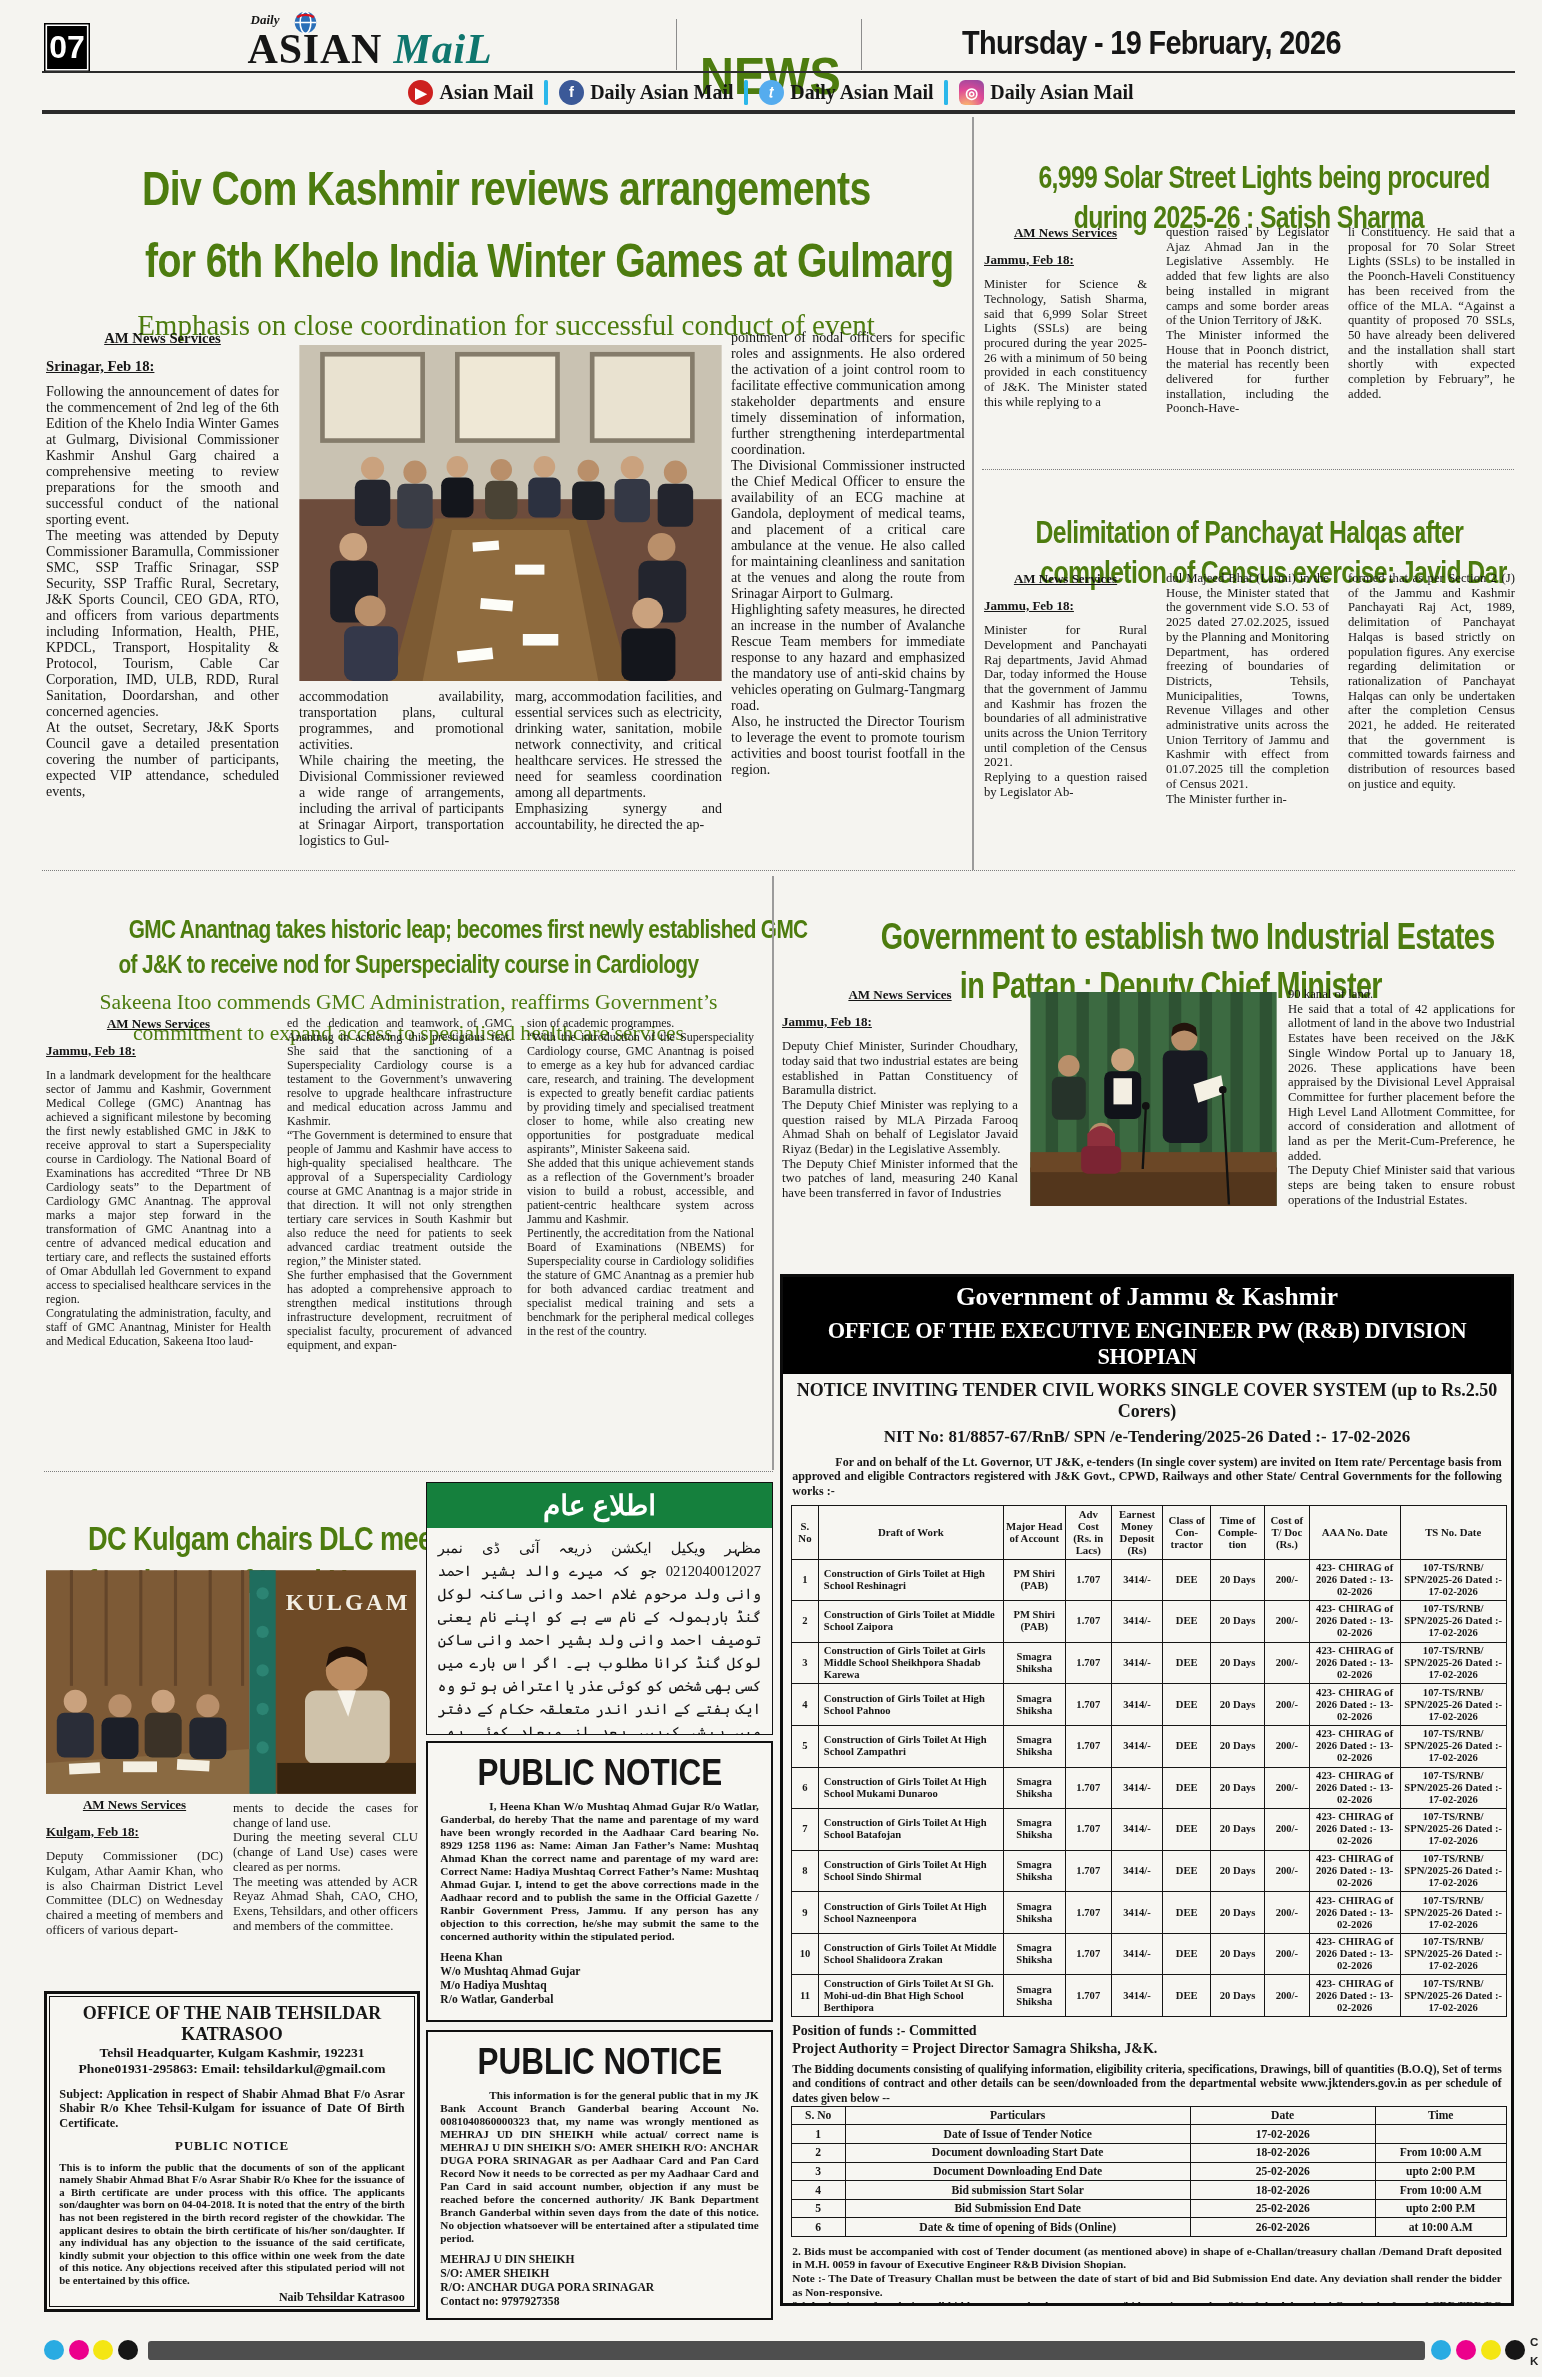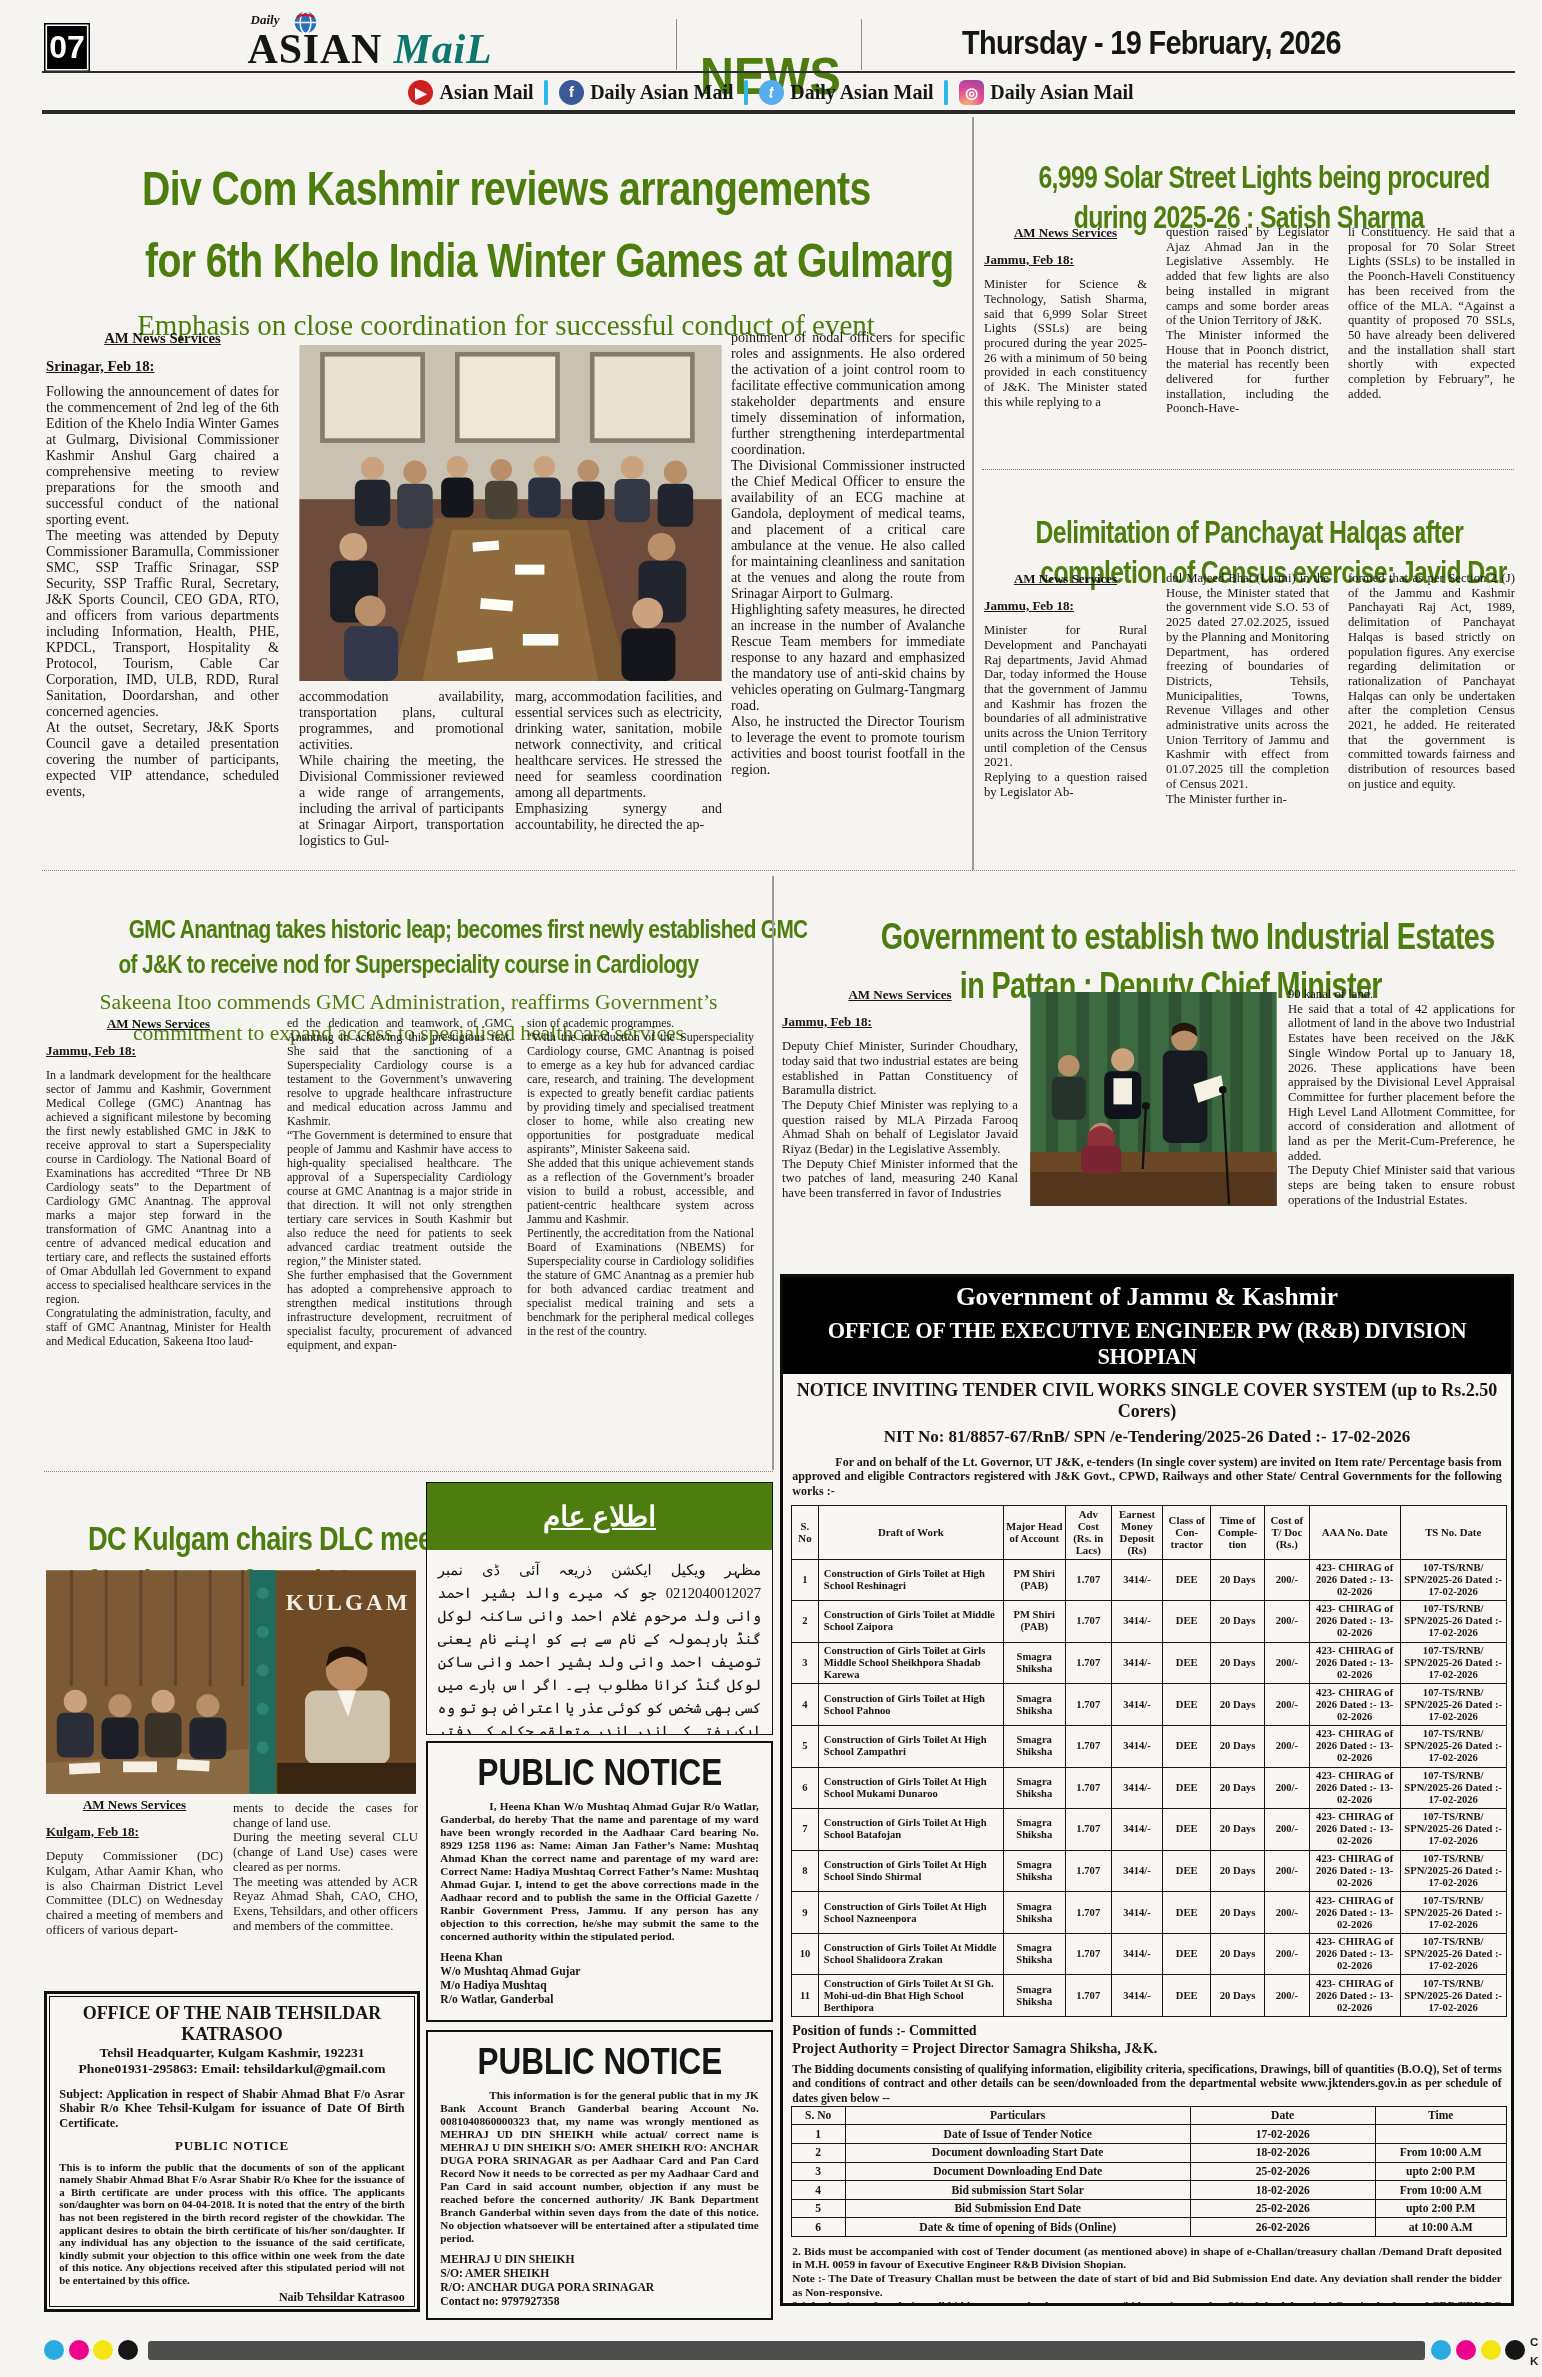--- a/index.html
+++ b/index.html
@@ -38,21 +38,21 @@
   .s-label { font-size:20px; font-weight:bold; }
   .s-sep { width:3.9px; height:25px; background:#2bb7ea; border-radius:1.5px; }
   .ig { border-radius:6.2px; background:radial-gradient(circle at 30% 110%, #fdc468, #df4996 55%, #8a49a1); }
   
   .notice-box { position:absolute; border:2.3px solid #101010; background:#f7f6f2; padding:7.7px 12.3px; overflow:hidden; }
   .pn-title { text-align:center; margin:1.5px 0 6.2px; }
   .pn-title .cond { font-size:37px; transform:scaleX(0.85); letter-spacing:0; }
   .pn-body { font-weight:bold; font-size:11.2px; line-height:13px; text-align:justify; text-indent:49px; white-space:pre-line; }
   .pn-sig { font-weight:bold; font-size:11.6px; line-height:14px; margin-top:7.7px; }
   .urdu-box { position:absolute; border:1.5px solid #101010; background:#f7f6f2; overflow:hidden; }
-  .urdu-head { background:#4d7c0f; color:#fff; text-align:center; font-size:28px; font-weight:bold; padding:17px 0;text-decoration:underline; }
+  .urdu-head { background:#15803d; color:#fff; text-align:center; font-size:28px; font-weight:bold; padding:6px 0; }
   .urdu-body { direction:rtl; font-size:14.7px; line-height:23px; padding:9.3px 10.8px 3.1px; text-align:justify; }
   .naib-box { position:absolute; border:3.1px solid #101010; background:#f7f6f2; padding:9.3px 12.3px; overflow:hidden; }
   .naib-box::before { content:""; position:absolute; inset:2.3px; border:1.2px solid #101010; pointer-events:none; }
   .naib-office { font-weight:bold; font-size:18px; text-align:center; }
   .naib-line { font-weight:bold; font-size:13.5px; text-align:center; }
   .naib-subject { font-weight:bold; font-size:12.3px; line-height:14.7px; text-align:justify; margin-top:9.3px; }
   .naib-pn { font-weight:bold; font-size:13px; text-align:center; margin:7.7px 0 6.2px; letter-spacing:0.8px; }
   .naib-body { font-weight:bold; font-size:10.8px; line-height:12.6px; text-align:justify; }
   .naib-sign { font-weight:bold; font-size:12px; text-align:right; margin-top:3.1px; }
   

